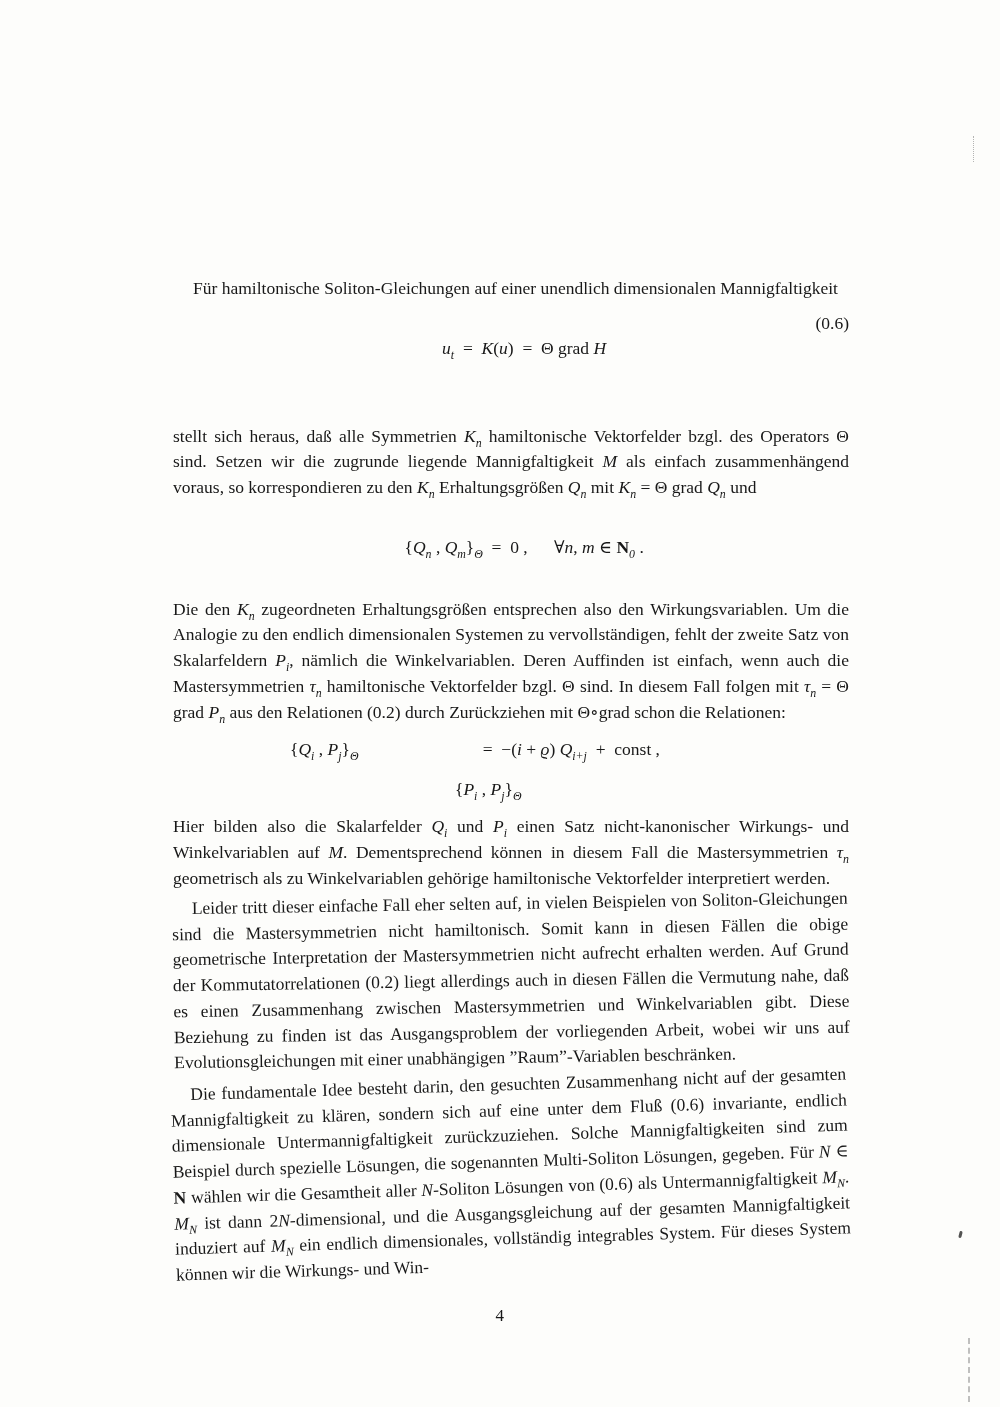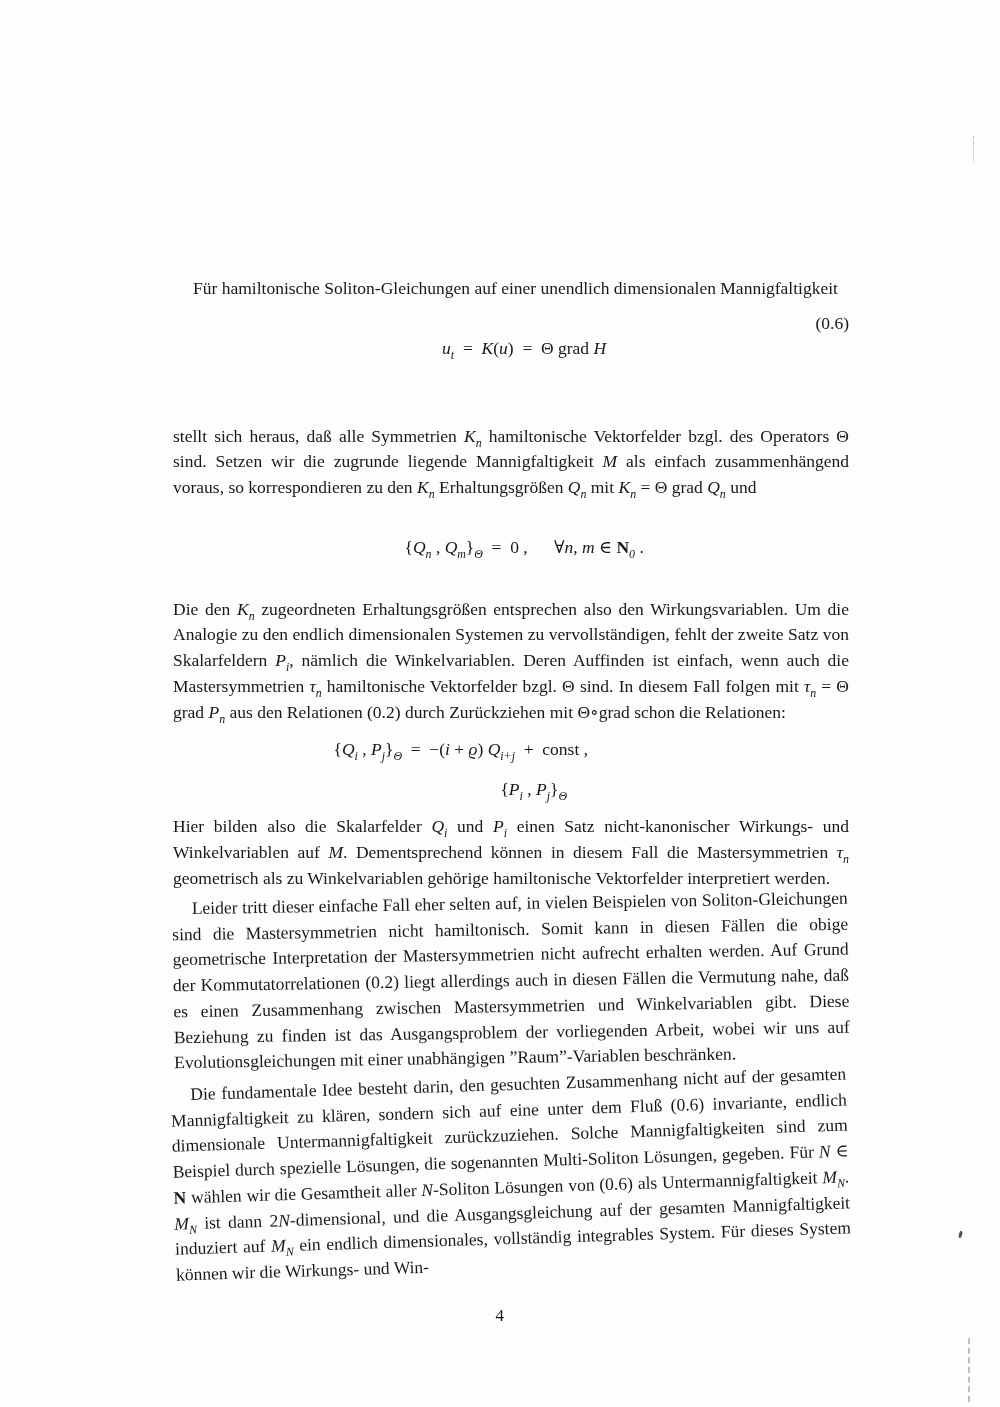--- a/index.html
+++ b/index.html
@@ -57,25 +57,25 @@
     display: flex;
     justify-content: center;
     margin: 9px 0 10px 0;
     line-height: 30px;
   }
   .eq-col {
     white-space: pre;
   }
   .eq-lhs {
     min-width: 112px;
-    text-align: right;
+    text-align: left;
   }
   .eq-rhs {
     min-width: 330px;
-    text-align: left;
+    text-align: center;
     font-family: Liberation Serif, serif;
   }
   .tilt2 { transform: rotate(-0.9deg); }
   .tilt3 { transform: rotate(-1.8deg); transform-origin: 55% 50%; }
   .page-number {
     position: absolute;
     left: 0;
     right: 0;
     top: 1306px;
     text-align: center;

